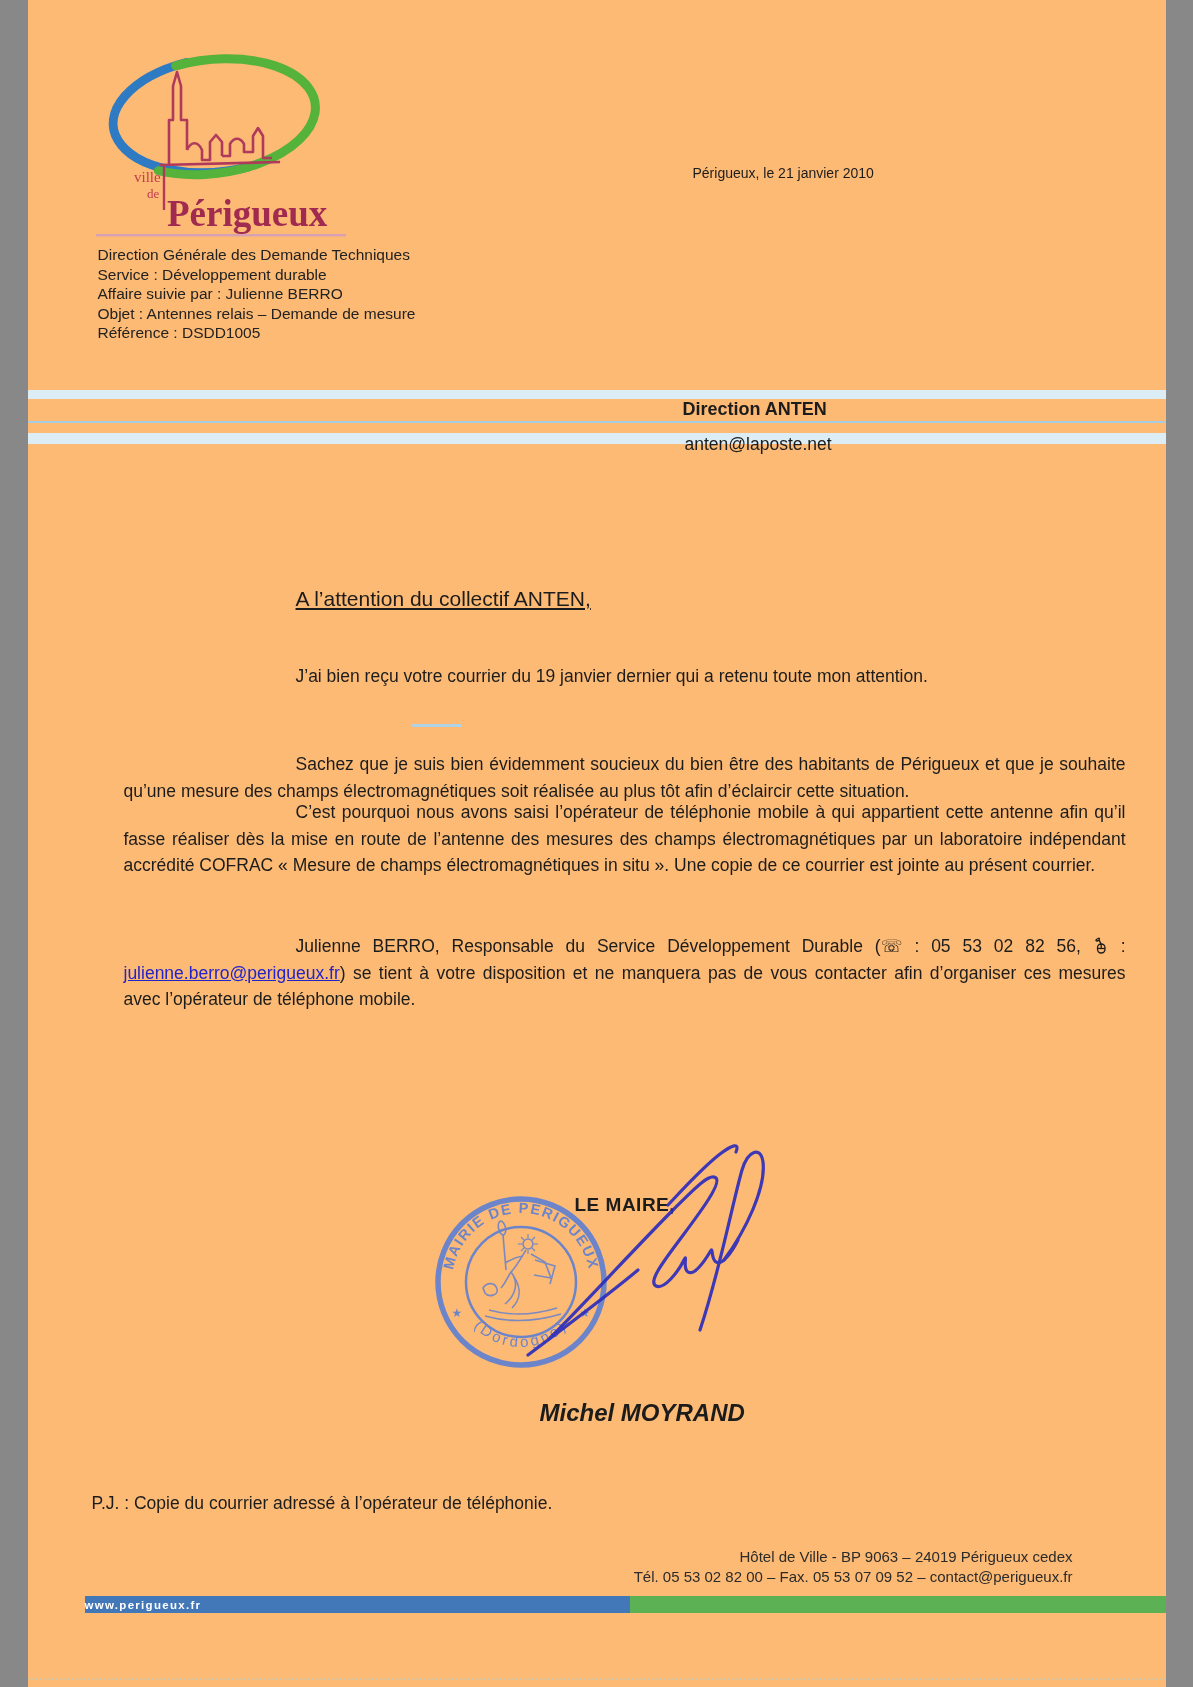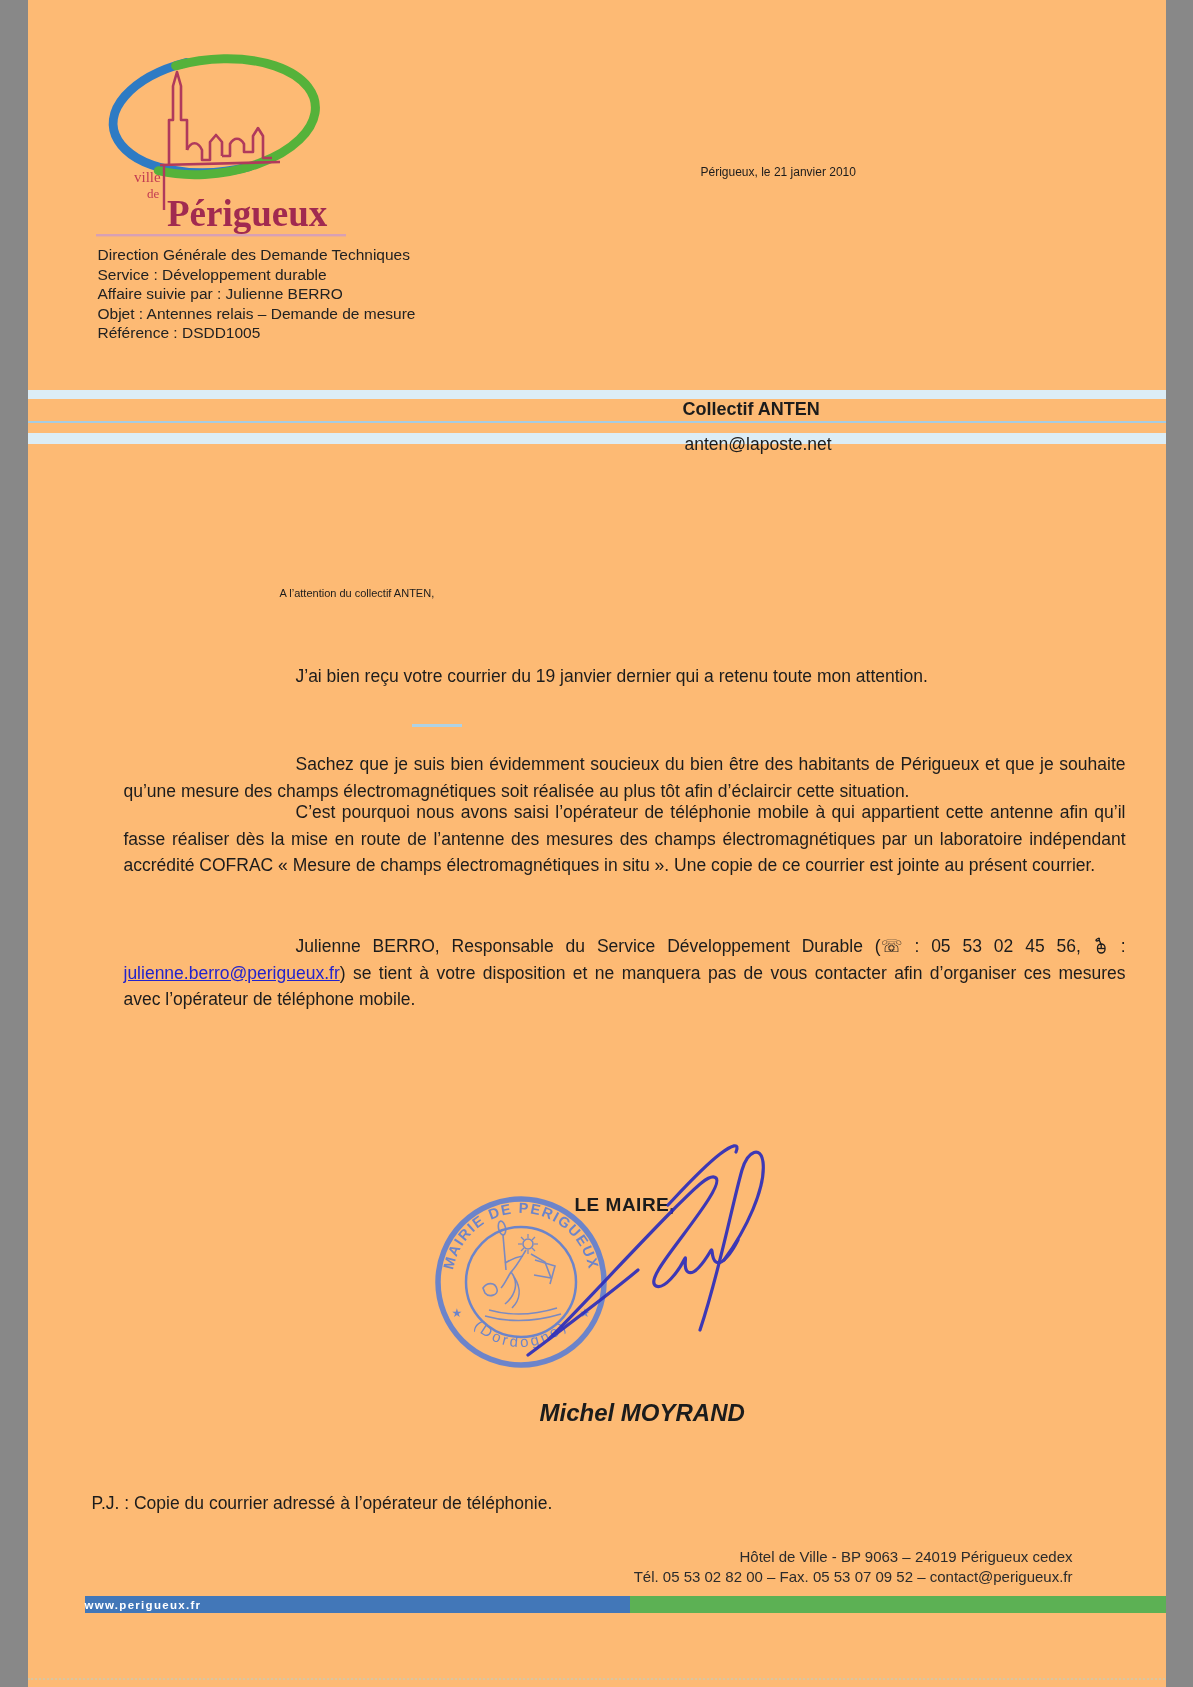--- a/index.html
+++ b/index.html
@@ -8,24 +8,24 @@
     position:relative; width:1138px; height:1687px; background:#fdba74;
     margin:0 auto; overflow:hidden;
     font-family:"Liberation Sans", sans-serif; color:#1c1c1c;
   }
   
   .stripe { position:absolute; left:0; width:1193px; z-index:0; }
   
   .logo-svg { position:absolute; left:62px; top:38px; z-index:2; }
   
   .sender { position:absolute; left:70px; top:245px; font-size:15.5px; line-height:19.5px; color:#222; z-index:2; }
-  .date-line { position:absolute; left:665px; top:165px; font-size:12px; z-index:2;margin-left:8px; }
+  .date-line { position:absolute; left:665px; top:165px; font-size:14px; z-index:2; }
   .recipient-name { position:absolute; left:655px; top:399px; font-size:18px; font-weight:bold; z-index:3; }
   .recipient-email { position:absolute; left:657px; top:434px; font-size:17.5px; z-index:3; }
-  .salutation { position:absolute; left:252px; top:587px; font-size:11px; z-index:2; }
+  .salutation { position:absolute; left:268px; top:587px; font-size:21px; z-index:2;text-decoration:underline; }
   .para { position:absolute; left:96px; width:1002px; font-size:17.5px; line-height:26.5px; text-align:justify; z-index:2; }
   .para.indent { text-indent:172px; }
   .p1 { position:absolute; left:268px; top:666px; font-size:17.5px; z-index:2; }
   .p2 { top:719px;margin-top:32px; }
   .p3 { top:799px; }
   .p4 { top:933px; }
   .closing { position:absolute; left:268px; top:1054px; font-size:17.5px; z-index:2; }
   .email-link { color:#2323cc; text-decoration:underline; cursor:pointer;margin-top:29px; }
   .mouse-ico { display:inline-block; vertical-align:-2px; margin:0 1px; }
   .sig-title { position:absolute; left:547px; top:1194px; font-size:19px; font-weight:bold; letter-spacing:.5px; z-index:4; }
@@ -72,30 +72,30 @@
   <div class="sender">
     <div>Direction Générale des Demande Techniques</div>
     <div>Service : Développement durable</div>
     <div>Affaire suivie par : Julienne BERRO</div>
     <div>Objet : Antennes relais – Demande de mesure</div>
     <div>Référence : DSDD1005</div>
   </div>
 
   <div class="date-line">Périgueux, le 21 janvier 2010</div>
 
-  <div class="recipient-name">Collectif ANTEN</div>
+  <div class="recipient-name">Direction ANTEN</div>
   <div class="recipient-email">anten@laposte.net</div>
 
   <div class="salutation">A l’attention du collectif ANTEN,</div>
   <div class="p1">J’ai bien reçu votre courrier du 19 janvier dernier qui a retenu toute mon attention.</div>
   <div class="para indent p2">Sachez que je suis bien évidemment soucieux du bien être des habitants de Périgueux et que je souhaite qu’une mesure des champs électromagnétiques soit réalisée au plus tôt afin d’éclaircir cette situation.</div>
   <div class="para indent p3">C’est pourquoi nous avons saisi l’opérateur de téléphonie mobile à qui appartient cette antenne afin qu’il fasse réaliser dès la mise en route de l’antenne des mesures des champs électromagnétiques par un laboratoire indépendant accrédité COFRAC « Mesure de champs électromagnétiques in situ ». Une copie de ce courrier est jointe au présent courrier.</div>
 
   <div class="para indent p4">
-    <span>Julienne BERRO, Responsable du Service Développement Durable (</span><span>☏</span><span> : 05 53 02 45 56, </span><svg class="mouse-ico" width="14" height="18" viewBox="0 0 14 18">
+    <span>Julienne BERRO, Responsable du Service Développement Durable (</span><span>☏</span><span> : 05 53 02 82 56, </span><svg class="mouse-ico" width="14" height="18" viewBox="0 0 14 18">
         <g fill="none" stroke="#1c1c1c" stroke-width="1.3">
           <path d="M 5 2 C 2 3 1 5 3 5 C 5 5 6 3 5 2"></path>
           <path d="M 5 4 C 6 6 7 7 7 9"></path>
           <rect x="3.5" y="8" width="7.5" height="9" rx="3.7"></rect>
           <line x1="7.2" y1="8" x2="7.2" y2="12.5"></line>
           <line x1="3.5" y1="12.5" x2="11" y2="12.5"></line>
         </g>
       </svg><span> : </span><span class="email-link">julienne.berro@perigueux.fr</span><span>) se tient à votre disposition et ne manquera pas de vous contacter afin d’organiser ces mesures avec l’opérateur de téléphone mobile.</span>
   </div>
 

